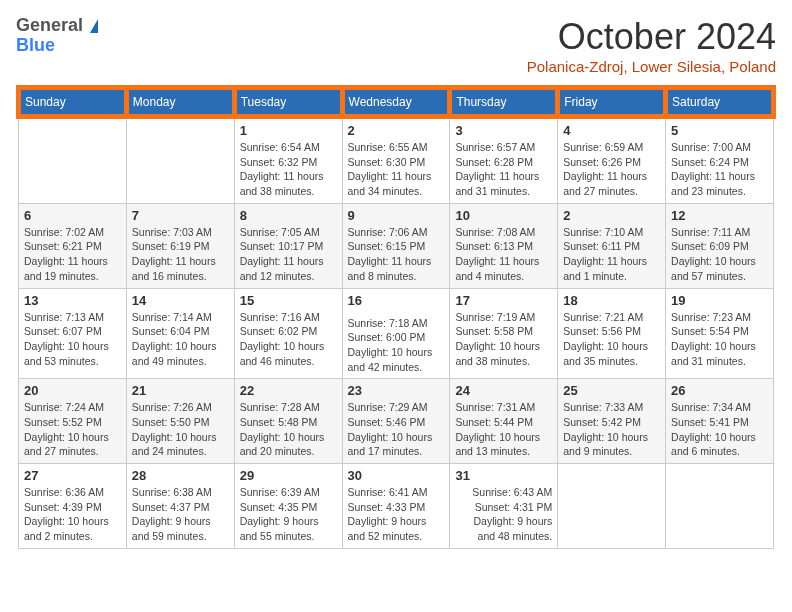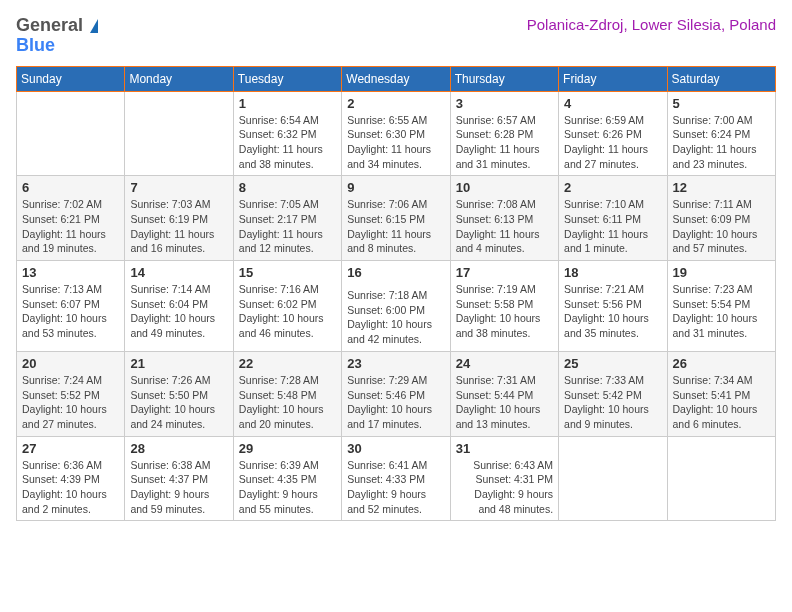--- a/index.html
+++ b/index.html
@@ -28,35 +28,35 @@
     .logo-general { color: #555; }
     .logo-blue { color: #3b82f6; }
     .title-area { text-align: right; }
     .month-title {
       font-size: 36px;
       font-weight: normal;
       color: #333;
     }
     .subtitle {
       font-size: 15px;
-      color: #a21caf;
+      color: #c2410c;
     }
     .calendar {
       width: 100%;
       border-collapse: collapse;
       font-size: 11px;
     }
     .calendar thead th {
       background: #2a6db5;
       color: #fff;
       padding: 5px 4px;
       text-align: left;
       font-size: 12px;
       font-weight: normal;
-      border: 1px solid #f97316;
+      border: 5px solid #f97316;
     }
     .calendar tbody td {
       vertical-align: top;
       border: 1px solid #ccc;
       padding: 4px 5px;
       width: 108px;
       min-height: 80px;
       background: #fff;
     }
     .calendar tbody tr:nth-child(even) td {
@@ -85,20 +85,21 @@
       <div class="logo-text">
         <span class="logo-general">General</span>
         <span style="display:inline-block; width:0; height:0; border-left:8px solid transparent; border-bottom:14px solid #1a6bb5; margin-left:2px; vertical-align:middle;"></span>
       </div>
       <div class="logo-text">
         <span class="logo-blue">Blue</span>
       </div>
     </div>
   </div>
   <div class="title-area">
+    <div class="month-title">October 2024</div>
     <div class="subtitle">Polanica-Zdroj, Lower Silesia, Poland</div>
   </div>
 </div>
 
 <table class="calendar">
   <thead>
     <tr id="dow-row">
     <th>Sunday</th>
         <th>Monday</th>
         <th>Tuesday</th>
@@ -152,21 +153,21 @@
         </td>
         <td>
           <span class="day-number">7</span>
           <div class="day-info" style="white-space: pre-line;">Sunrise: 7:03 AM
 Sunset: 6:19 PM
 Daylight: 11 hours and 16 minutes.</div>
         </td>
         <td>
           <span class="day-number">8</span>
           <div class="day-info" style="white-space: pre-line;">Sunrise: 7:05 AM
-Sunset: 2:17 PM
+Sunset: 10:17 PM
 Daylight: 11 hours and 12 minutes.</div>
         </td>
         <td>
           <span class="day-number">9</span>
           <div class="day-info" style="white-space: pre-line;">Sunrise: 7:06 AM
 Sunset: 6:15 PM
 Daylight: 11 hours and 8 minutes.</div>
         </td>
         <td>
           <span class="day-number">10</span>

